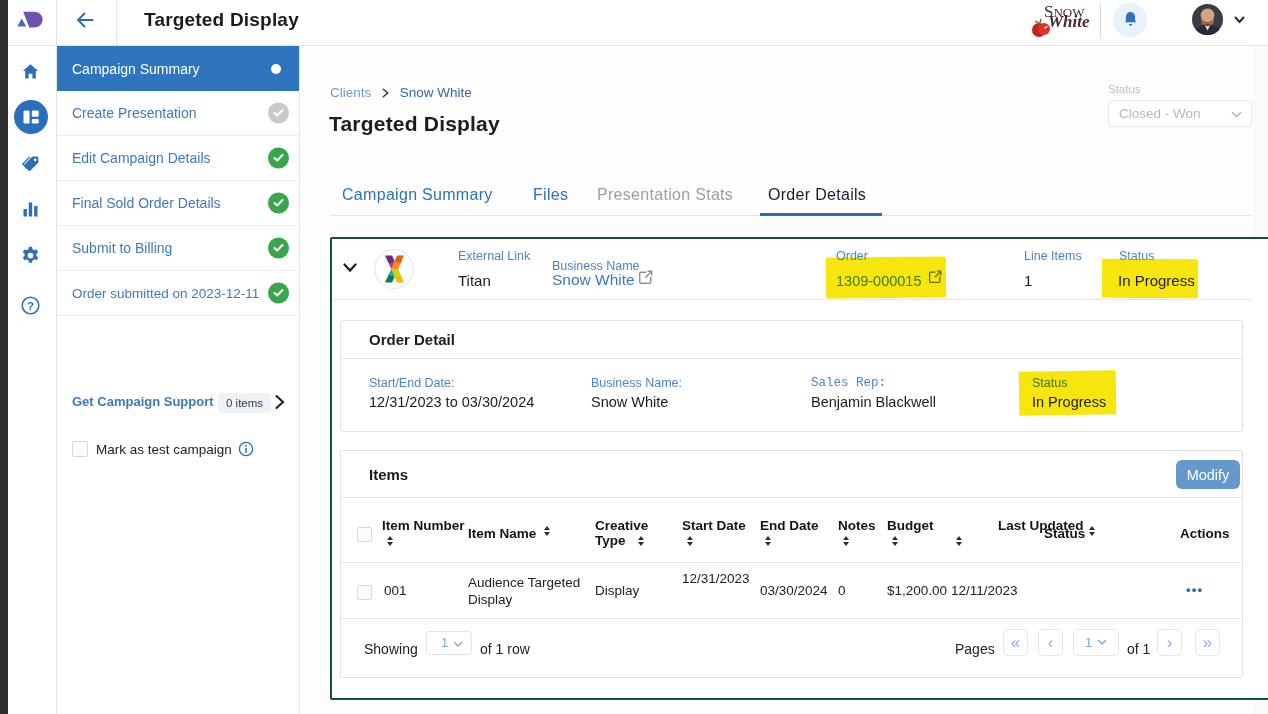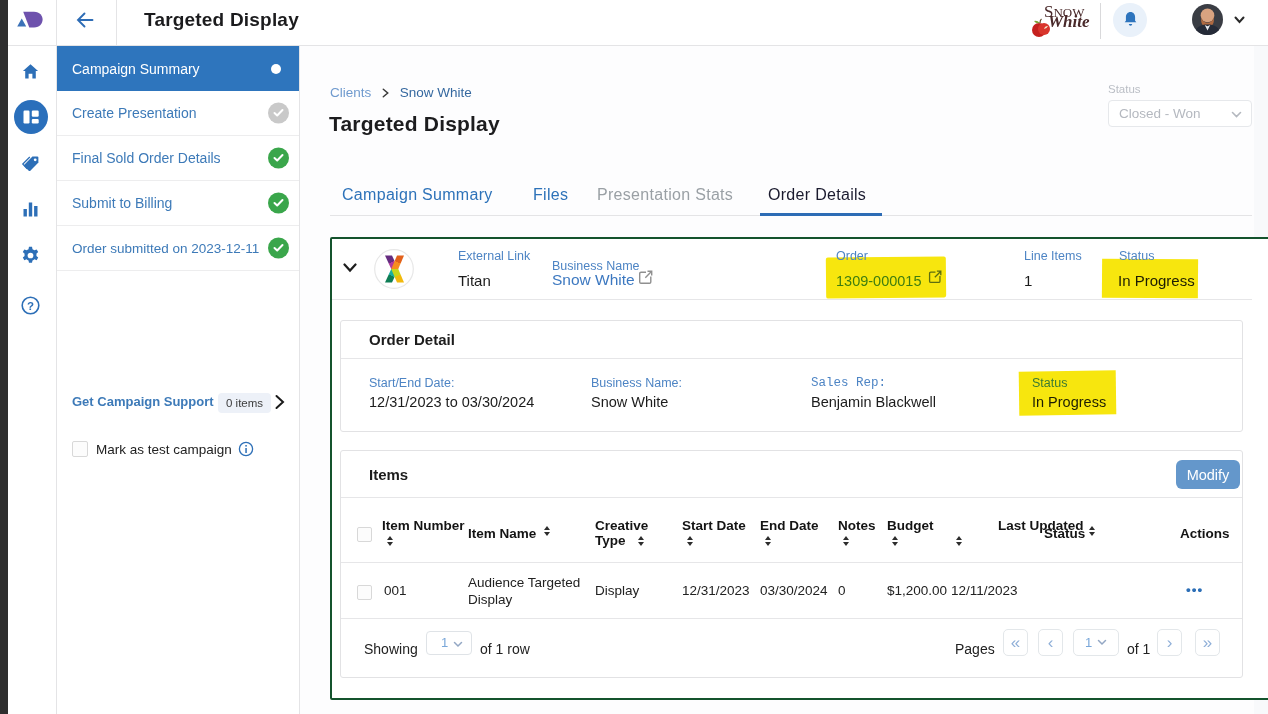--- a/index.html
+++ b/index.html
@@ -133,20 +133,27 @@
     </svg>
   </div>
 </div>
 
 <div id="sidebar">
   <div class="sbitem sel">Campaign Summary
     <span class="sbind" style="right:18px;width:10px;height:10px;border-radius:50%;background:#fff;"></span>
   </div>
   <div class="sbitem">Create Presentation
     <span class="sbind ckc" style="background:#c9c9c9;">
+        <svg width="11" height="9" viewBox="0 0 11 9">
+          <path d="M1.5 4.5 L4.2 7 L9.5 1.5" stroke="#fff" stroke-width="2" fill="none" stroke-linecap="round" stroke-linejoin="round"></path>
+        </svg>
+      </span>
+  </div>
+  <div class="sbitem">Edit Campaign Details
+    <span class="sbind ckc" style="background:#3aa64b;">
         <svg width="11" height="9" viewBox="0 0 11 9">
           <path d="M1.5 4.5 L4.2 7 L9.5 1.5" stroke="#fff" stroke-width="2" fill="none" stroke-linecap="round" stroke-linejoin="round"></path>
         </svg>
       </span>
   </div>
   <div class="sbitem">Final Sold Order Details
     <span class="sbind ckc" style="background:#3aa64b;">
         <svg width="11" height="9" viewBox="0 0 11 9">
           <path d="M1.5 4.5 L4.2 7 L9.5 1.5" stroke="#fff" stroke-width="2" fill="none" stroke-linecap="round" stroke-linejoin="round"></path>
         </svg>
@@ -327,21 +334,21 @@
           <i class="dn"></i>
         </span>
       <span style="position:absolute;left:839px;top:28px;">Actions</span>
     </div>
 
     <div style="position:absolute;left:0;top:112px;width:901px;height:56px;border-bottom:1px solid #e6e6e8;font-size:13.5px;color:#222;">
       <span class="cb" style="left:16px;top:22px;"></span>
       <span style="position:absolute;left:43px;top:20px;">001</span>
       <span style="position:absolute;left:127px;top:12px;width:120px;line-height:1.25;">Audience Targeted Display</span>
       <span style="position:absolute;left:254px;top:20px;">Display</span>
-      <span style="position:absolute;left:341px;top:20px;">12/31/2023</span>
+      <span style="position:absolute;left:341px;top:8px;">12/31/2023</span>
       <span style="position:absolute;left:419px;top:20px;">03/30/2024</span>
       <span style="position:absolute;left:497px;top:20px;">0</span>
       <span style="position:absolute;left:546px;top:20px;">$1,200.00</span>
       <span style="position:absolute;left:610px;top:20px;">12/11/2023</span>
       <span style="position:absolute;left:845px;top:19px;color:#2d6fb7;font-weight:bold;letter-spacing:1px;">•••</span>
     </div>
 
     <div style="position:absolute;left:0;top:168px;width:901px;height:59px;font-size:14px;color:#222;">
       <span style="position:absolute;left:23px;top:22px;">Showing</span>
       <span style="position:absolute;left:85px;top:12px;width:46px;height:24px;border:1px solid #dfe3e7;border-radius:4px;background:#fff;"></span>

